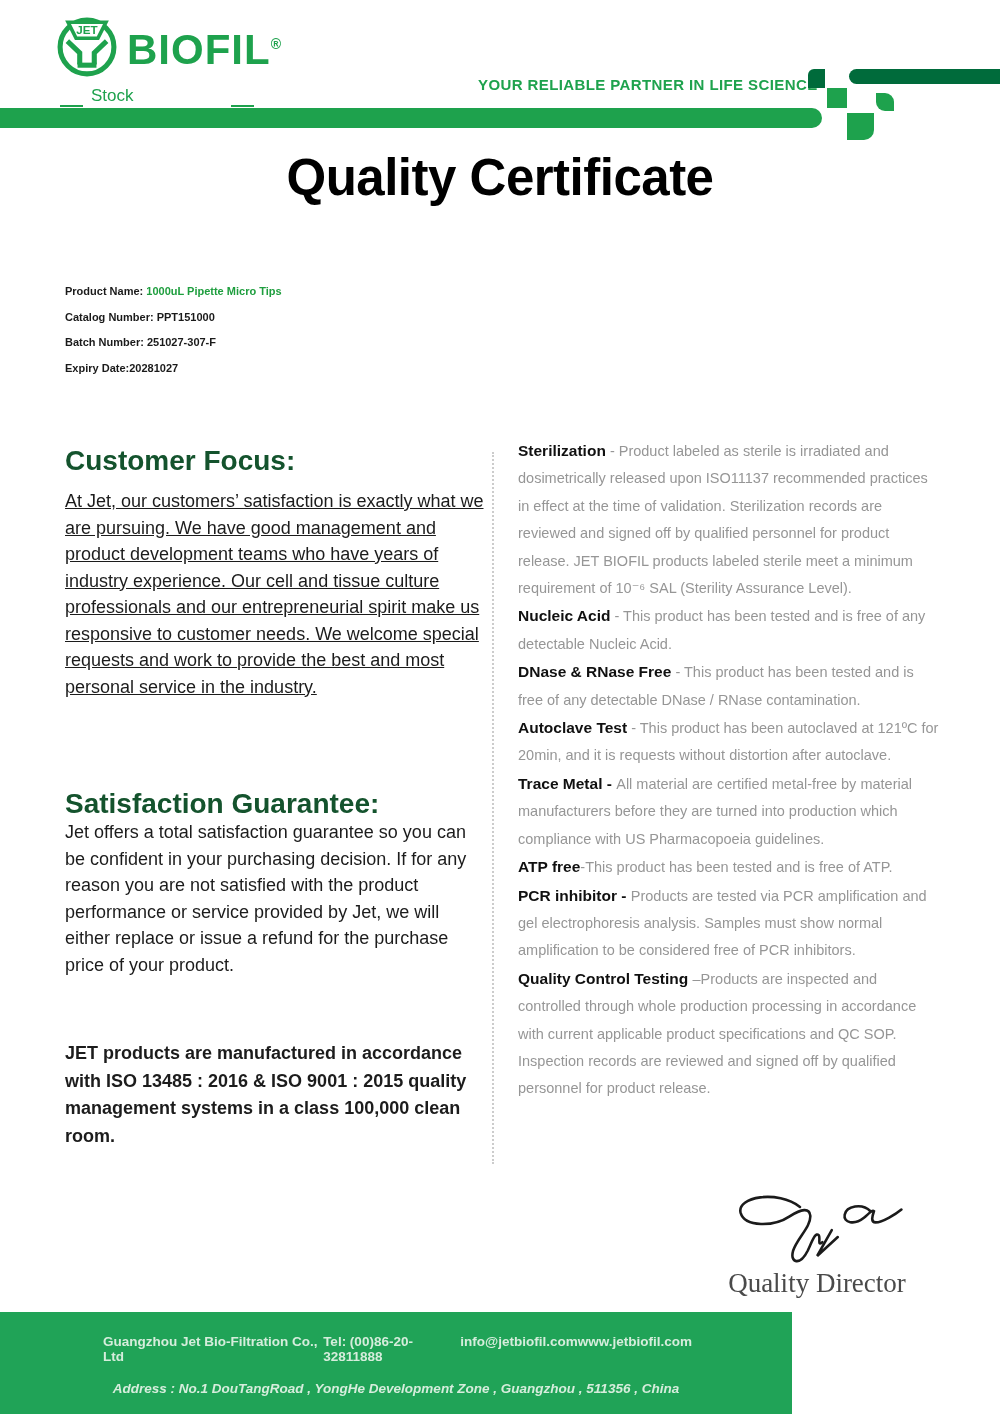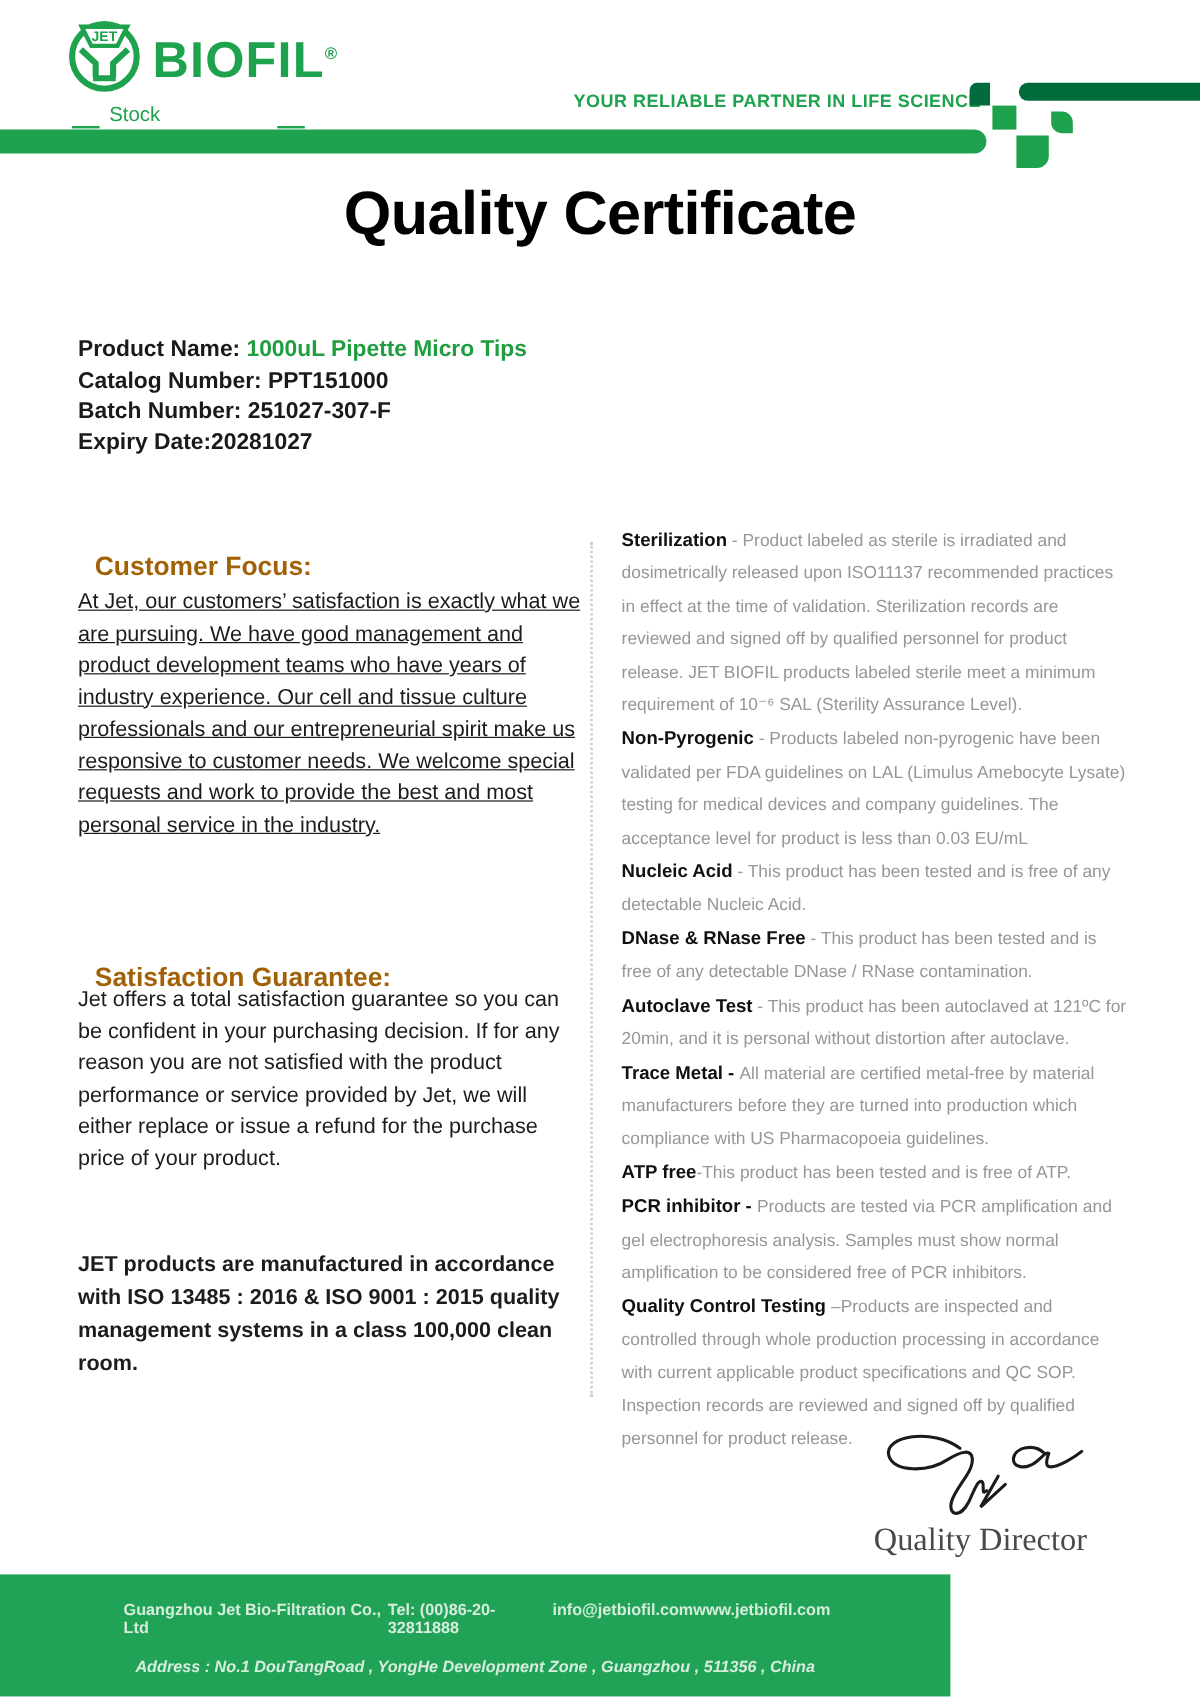--- a/index.html
+++ b/index.html
@@ -20,27 +20,27 @@
   .sq-d2{left:849px;top:69px;width:151px;height:15px;background:#006B3B;border-radius:8px 0 0 8px;}
   .sq-m1{left:827px;top:88px;width:20px;height:20px;background:#1EA24D;}
   .sq-m2{left:876px;top:93px;width:18px;height:18px;background:#1EA24D;border-radius:0 9px 0 9px;}
   .sq-m3{left:847px;top:113px;width:27px;height:27px;background:#1EA24D;border-radius:0 0 10px 0;}
 
   
   .doc-title{position:absolute;left:0;top:148px;width:100%;text-align:center;
              font-size:51px;font-weight:bold;color:#000000;letter-spacing:-.5px;}
 
   
-  .product-info{position:absolute;left:65px;top:283px;font-size:19px;font-weight:bold;color:#1a1a1a;}
+  .product-info{position:absolute;left:65px;top:283px;font-size:11px;font-weight:bold;color:#1a1a1a;}
   .product-info p{margin:0 0 8.5px 0;line-height:17px;}
   .product-name-value{color:#1E9E3E;}
 
   
   .lcol{position:absolute;left:65px;width:420px;color:#1c1c1c;}
-  .sec-heading{font-size:22px;font-weight:bold;color:#a16207;margin:14px;}
+  .sec-heading{font-size:28px;font-weight:bold;color:#14532d;margin:0;}
   .sec-body{font-size:18px;line-height:26.5px;margin:0;}
   .cf-head{top:445px;}
   .cf-body{top:488px;text-decoration:underline;}
   .sg-head{top:788px;}
   .sg-body{top:819px;}
   .iso{top:1040px;font-weight:bold;font-size:18px;line-height:27.5px;}
 
   
   .divider{position:absolute;left:492px;top:452px;height:712px;border-left:2px dotted #cccccc;}
 
@@ -106,24 +106,23 @@
 
   <h2 class="lcol sec-heading sg-head">Satisfaction Guarantee:</h2>
   <p class="lcol sec-body sg-body">Jet offers a total satisfaction guarantee so you can be confident in your purchasing decision. If for any reason you are not satisfied with the product performance or service provided by Jet, we will either replace or issue a refund for the purchase price of your product.</p>
 
   <p class="lcol sec-body iso">JET products are manufactured in accordance with ISO 13485 : 2016 &amp; ISO 9001 : 2015 quality management systems in a class 100,000 clean room.</p>
 
   <div class="divider"></div>
 
   <div class="rcol">
     <p class="qitem"><b>Sterilization</b><span> - Product labeled as sterile is irradiated and dosimetrically released upon ISO11137 recommended practices in effect at the time of validation. Sterilization records are reviewed and signed off by qualified personnel for product release. JET BIOFIL products labeled sterile meet a minimum requirement of 10⁻⁶ SAL (Sterility Assurance Level).</span></p>
-    <p class="qitem"><b>Non-Pyrogenic</b><span> - Products labeled non-pyrogenic have been validated per FDA guidelines on LAL (Limulus Amebocyte Lysate) testing for medical devices and company guidelines. The acceptance level for product is less than 0.03 EU/mL</span></p>
     <p class="qitem"><b>Nucleic Acid</b><span> - This product has been tested and is free of any detectable Nucleic Acid.</span></p>
     <p class="qitem"><b>DNase &amp; RNase Free</b><span> - This product has been tested and is free of any detectable DNase / RNase contamination.</span></p>
-    <p class="qitem"><b>Autoclave Test</b><span> - This product has been autoclaved at 121ºC for 20min, and it is personal without distortion after autoclave.</span></p>
+    <p class="qitem"><b>Autoclave Test</b><span> - This product has been autoclaved at 121ºC for 20min, and it is requests without distortion after autoclave.</span></p>
     <p class="qitem"><b>Trace Metal - </b><span>All material are certified metal-free by material manufacturers before they are turned into production which compliance with US Pharmacopoeia guidelines.</span></p>
     <p class="qitem"><b>ATP free</b><span>-This product has been tested and is free of ATP.</span></p>
     <p class="qitem"><b>PCR inhibitor - </b><span>Products are tested via PCR amplification and gel electrophoresis analysis. Samples must show normal amplification to be considered free of PCR inhibitors.</span></p>
     <p class="qitem"><b>Quality Control Testing </b><span>–Products are inspected and controlled through whole production processing in accordance with current applicable product specifications and QC SOP. Inspection records are reviewed and signed off by qualified personnel for product release.</span></p>
   </div>
 
   <svg class="sig" viewBox="0 0 220 100">
     <g fill="none" stroke="#1b1b1b" stroke-width="3" stroke-linecap="round">
       <path d="M96 22 C70 2 22 10 27 29 C32 46 66 45 84 33 C98 24 107 23 108 32 C109 45 93 58 88 73 C84 87 96 91 105 73 C111 60 114 51 118 55 C120 59 116 68 122 63"></path>
       <path d="M133 49 L116 79 L140 57"></path>

